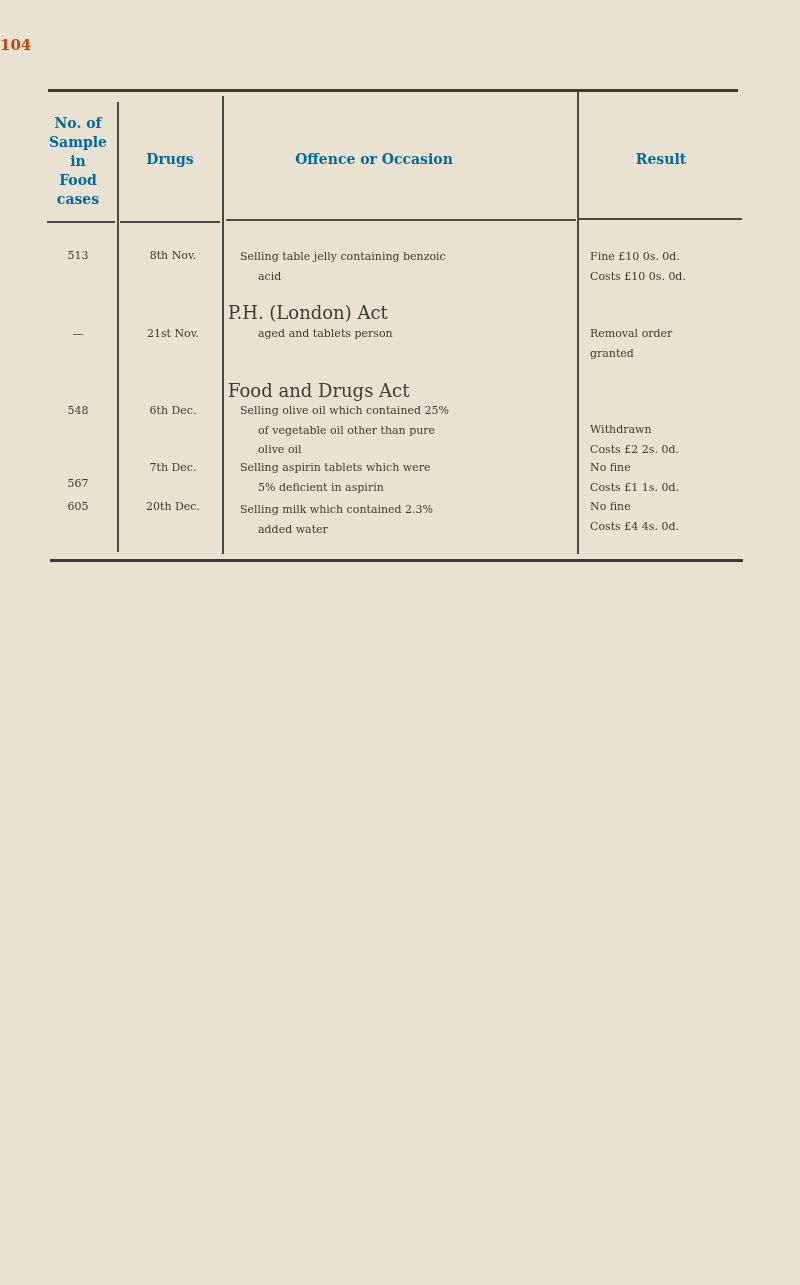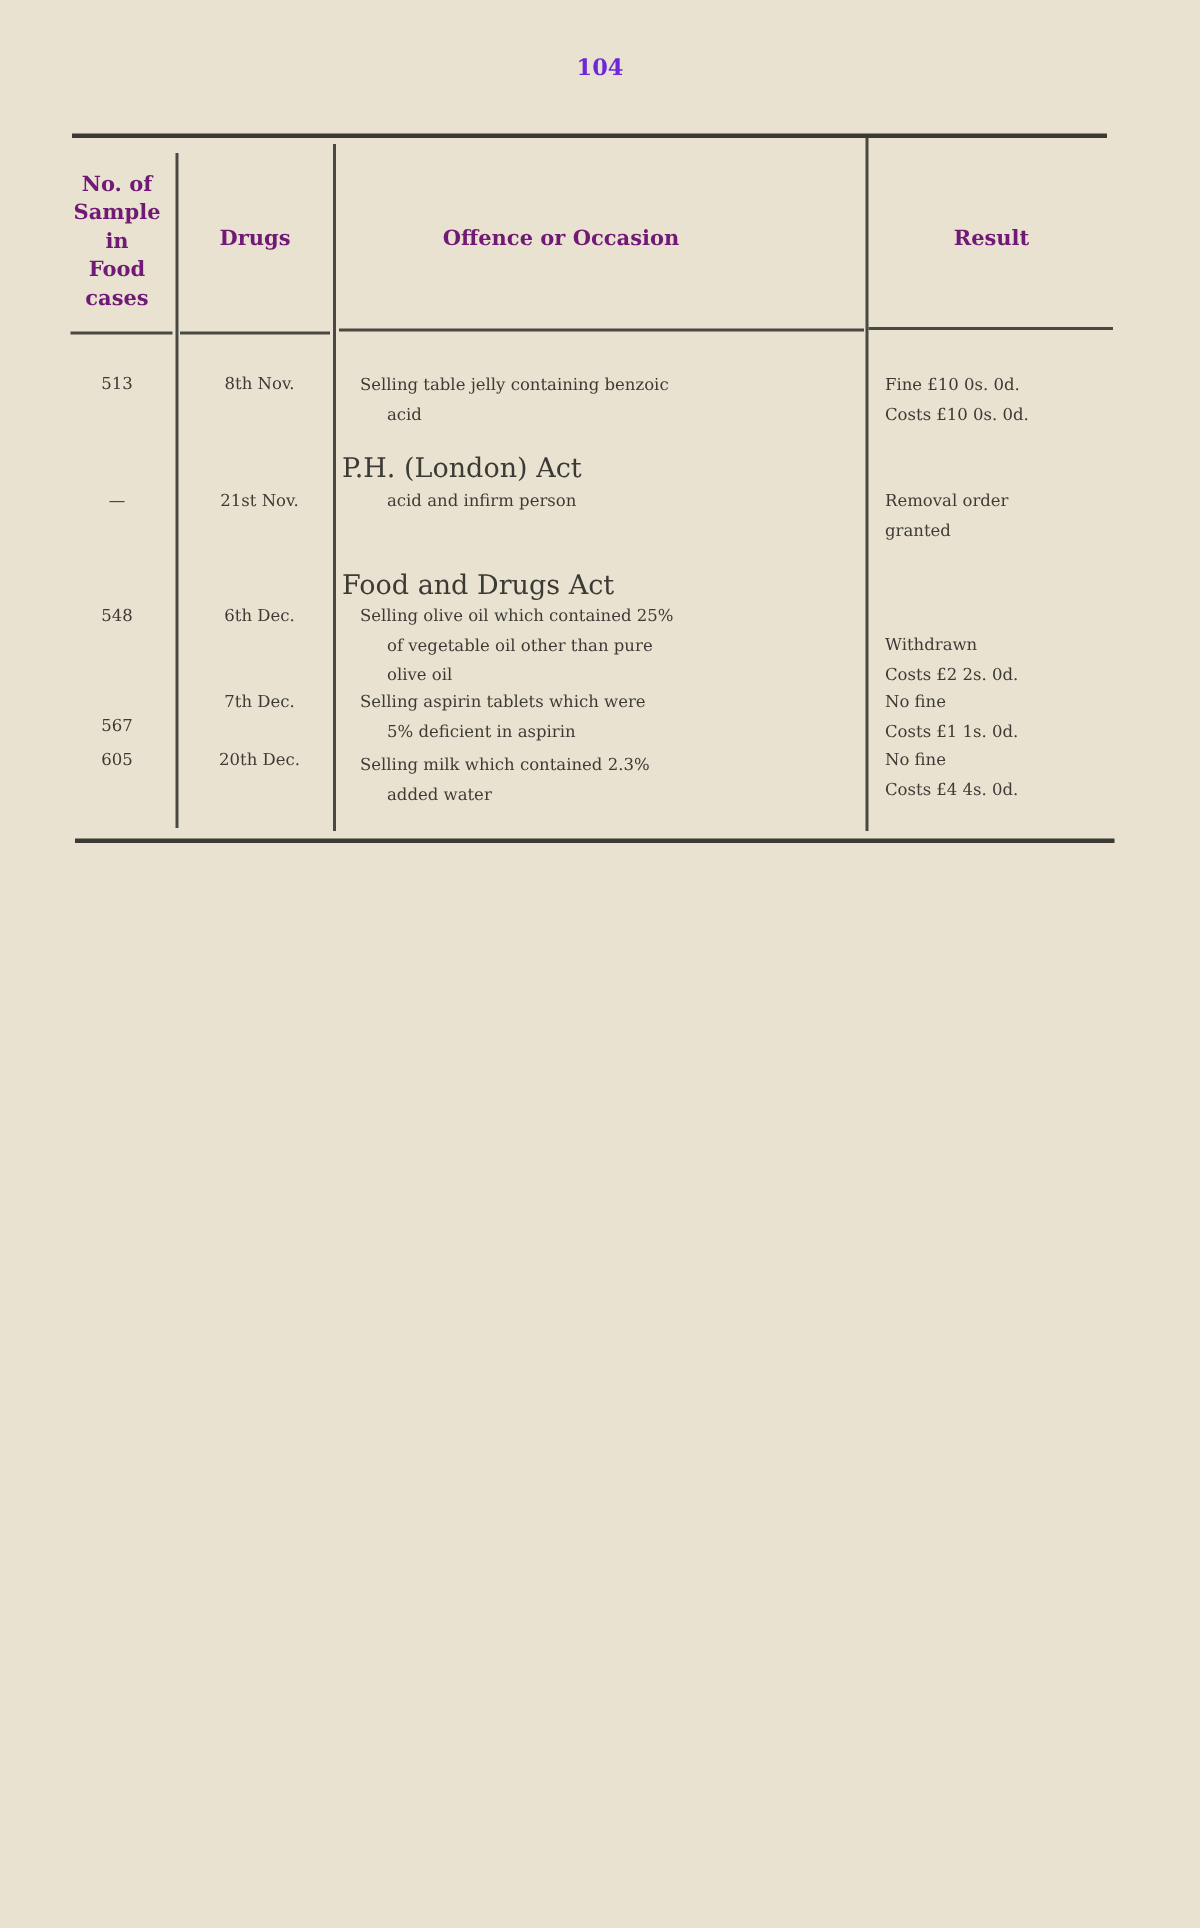--- a/index.html
+++ b/index.html
@@ -13,24 +13,23 @@
       font-family: "DejaVu Serif", "Liberation Serif", serif;
       color: #3c3a35;
       position: relative;
       overflow: hidden;
     }
     .page-number {
       position: absolute;
       top: 36px;
       left: 0;
       width: 800px;
-      text-align: center;
       font-weight: bold;
       font-size: 15px;
-      color: #6d28d9;
+      color: #c2410c;
     }
     .rule-top {
       position: absolute;
       left: 48px;
       top: 89px;
       width: 690px;
       height: 3px;
       background: #3c3a35;
     }
     .rule-bottom {
@@ -50,21 +49,21 @@
       position: absolute;
       height: 1.5px;
       background: #4a4842;
     }
     .hdr {
       position: absolute;
       font-weight: bold;
       font-size: 14px;
       text-align: center;
       line-height: 19px;
-      color: #701a75;
+      color: #0369a1;
     }
     .cell {
       position: absolute;
       font-size: 11px;
       line-height: 19.5px;
       white-space: nowrap;
     }
     .num { text-align: center; width: 80px; left: 40px; }
     .date { text-align: center; width: 110px; left: 118px; }
     .offence { left: 240px; width: 330px; }
@@ -117,21 +116,21 @@
   <div class="cell result" style="top:247px;">
     <span class="line">Fine £10 0s. 0d.</span>
     <span class="line">Costs £10 0s. 0d.</span>
   </div>
 
   <div class="section-title" style="top:303px;">P.H. (London) Act</div>
 
   <div class="cell num" style="top:324px; left:40px; width:76px;">—</div>
   <div class="cell date" style="top:324px;">21st Nov.</div>
   <div class="cell offence" style="top:324px;">
-    <span class="line cont">acid and infirm person</span>
+    <span class="line cont">aged and tablets person</span>
   </div>
   <div class="cell result" style="top:324px;">
     <span class="line">Removal order</span>
     <span class="line">granted</span>
   </div>
 
   <div class="section-title" style="top:381px;">Food and Drugs Act</div>
 
   <div class="cell num" style="top:401px; left:40px; width:76px;">548</div>
   <div class="cell date" style="top:401px;">6th Dec.</div>

